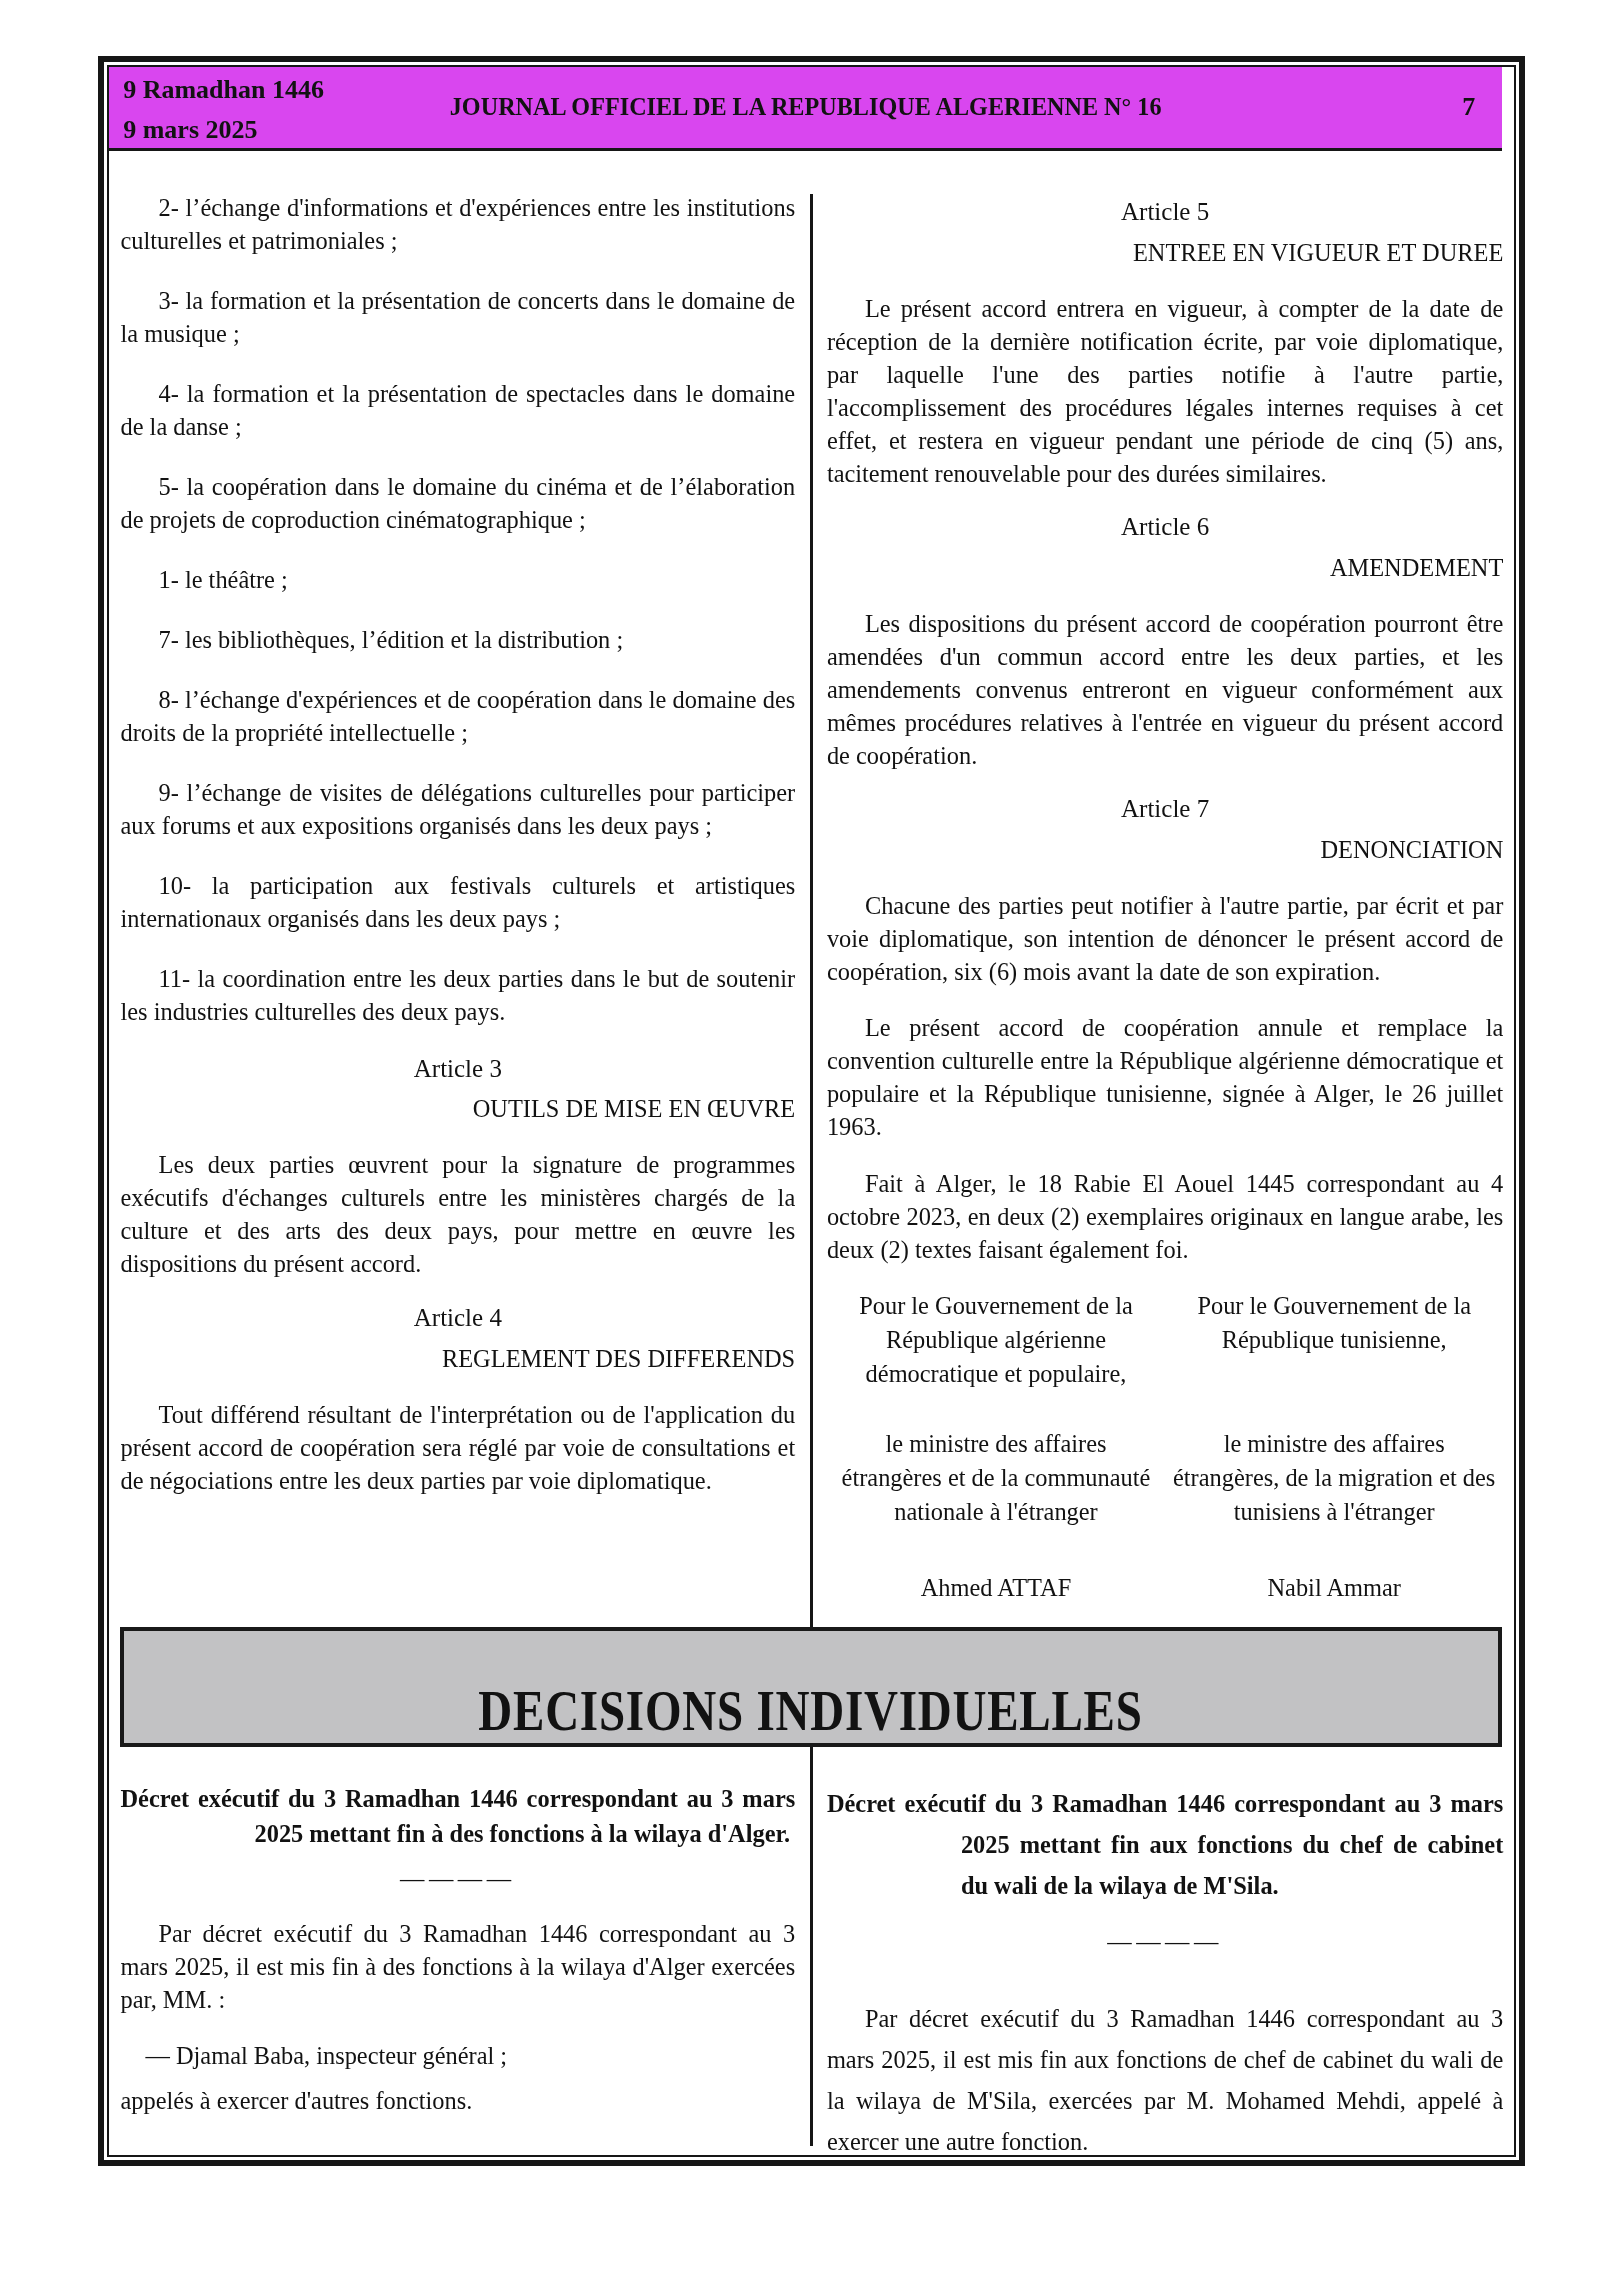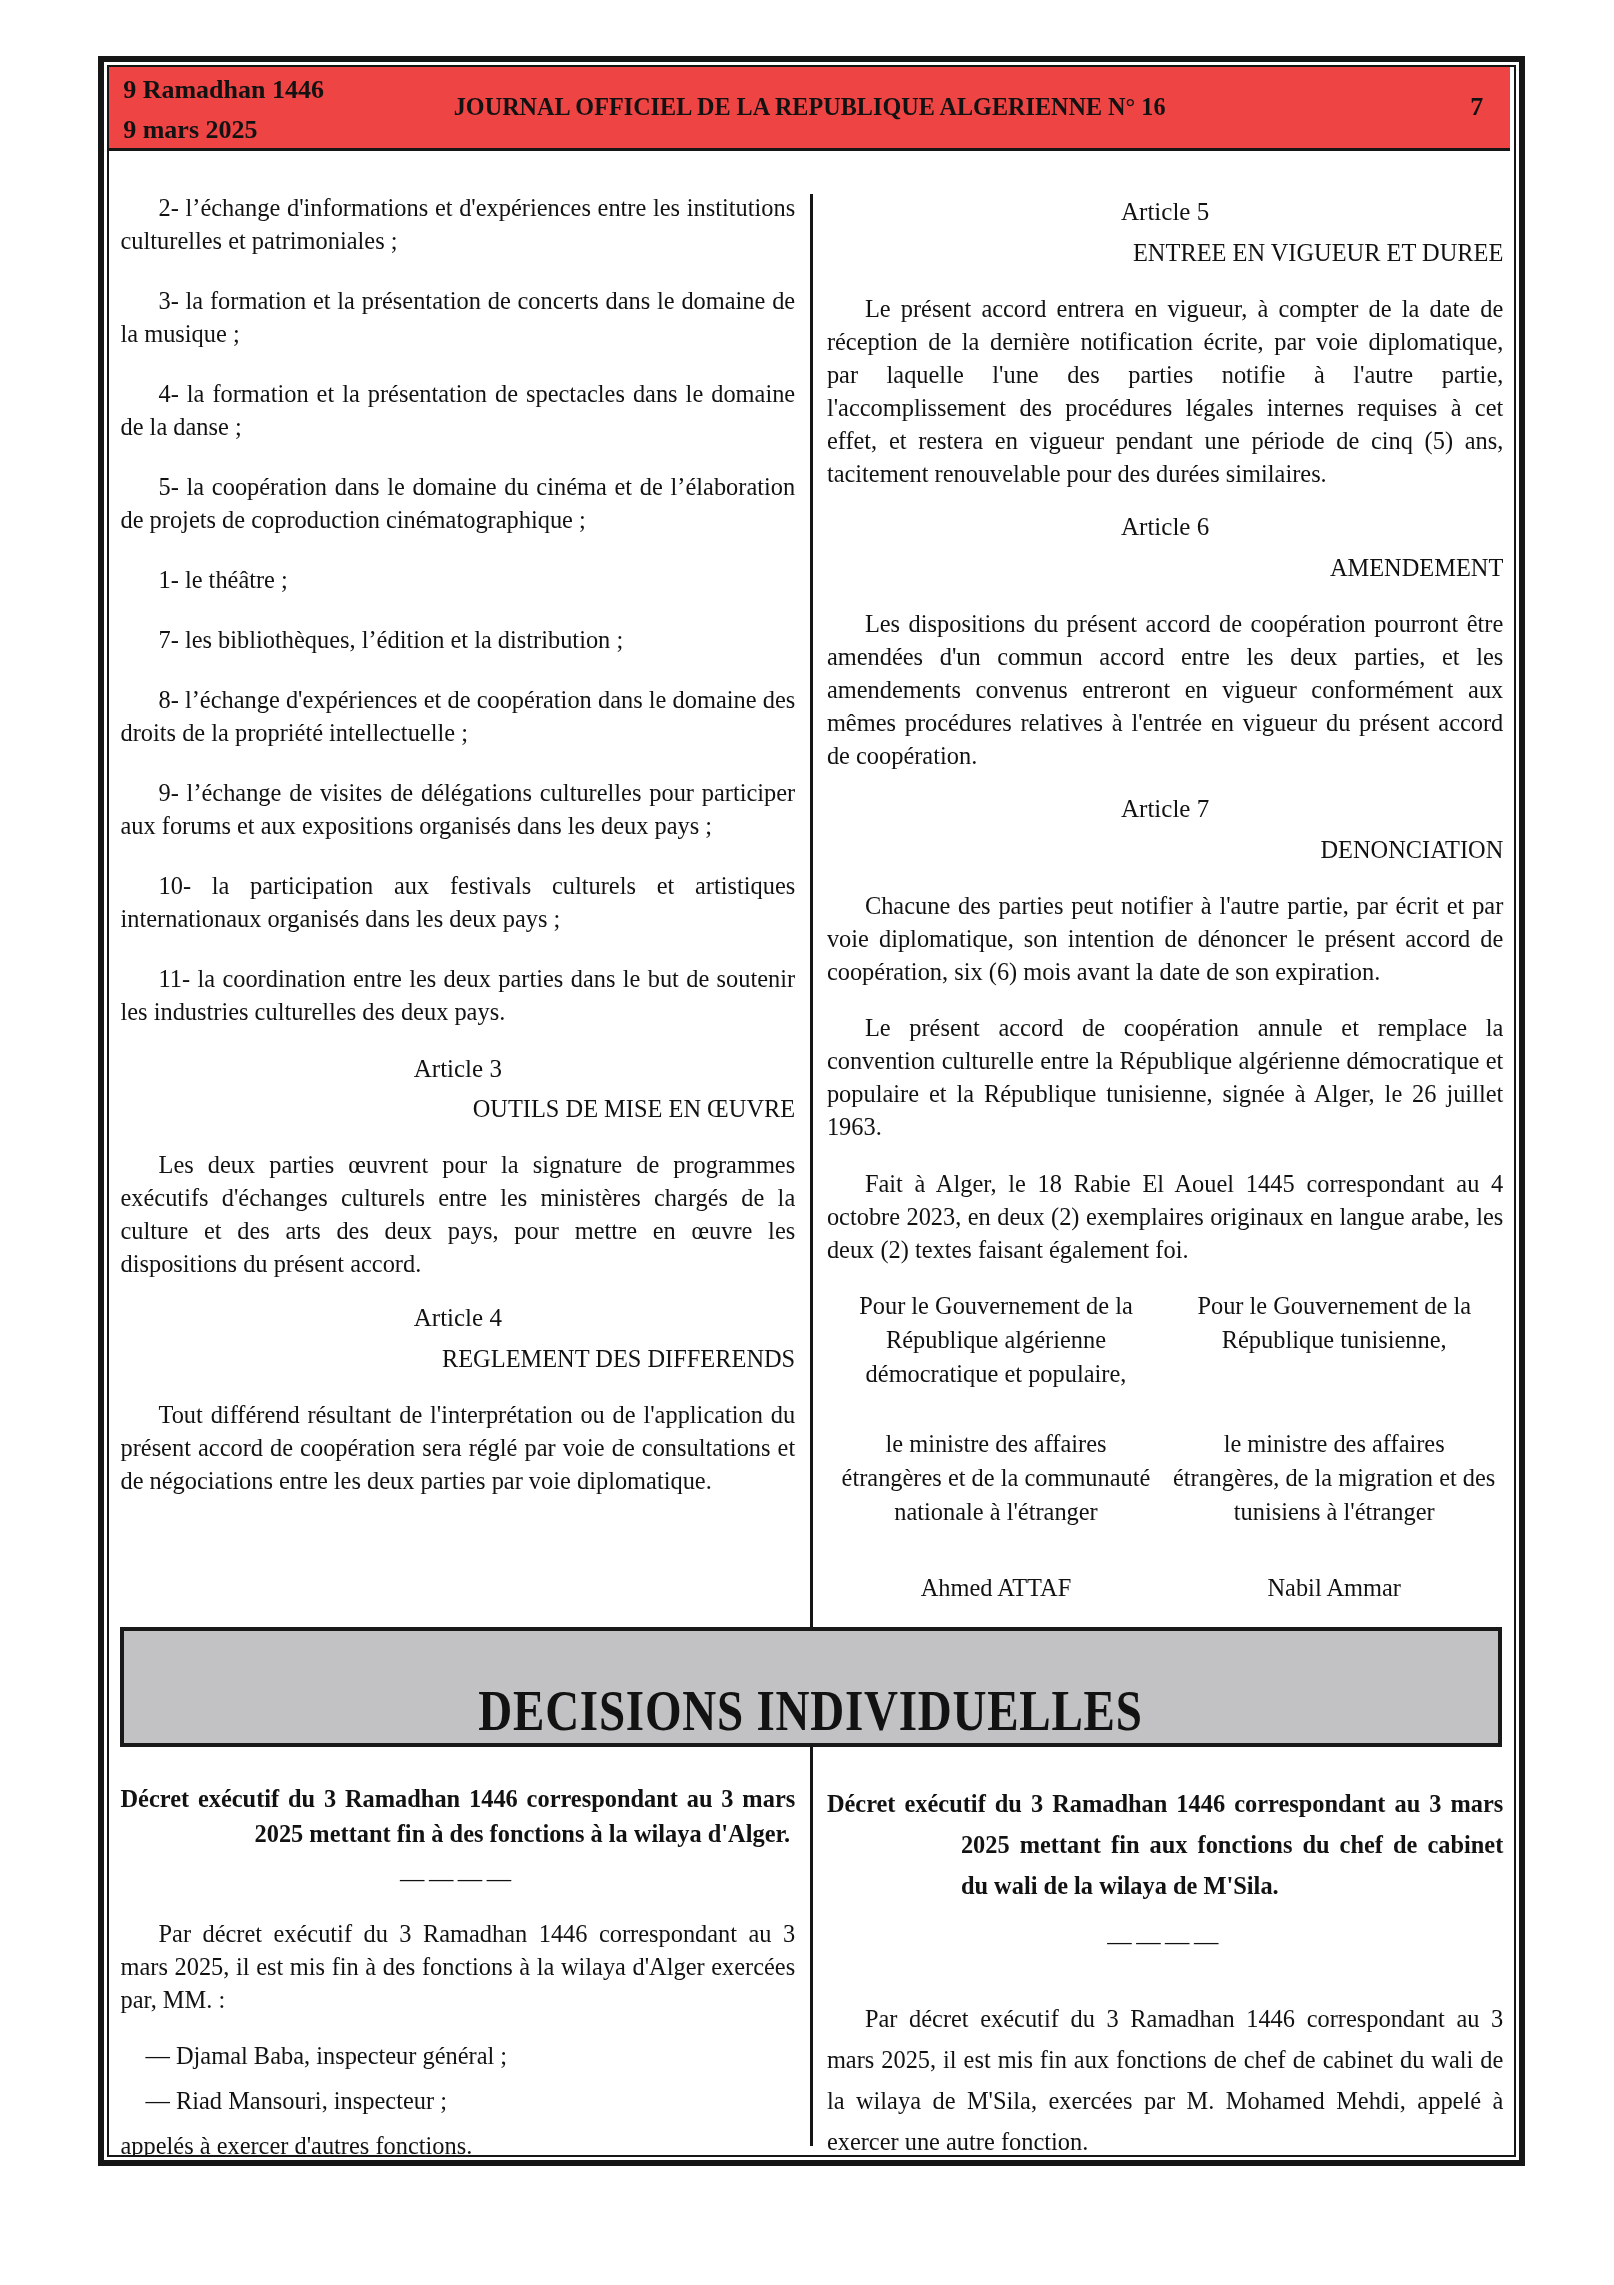--- a/index.html
+++ b/index.html
@@ -15,22 +15,22 @@
     position:absolute; left:98px; top:56px; width:1427px; height:2110px;
     border:6.3px solid #161616;
   }
   .inner {
     position:absolute; inset:0; margin:2.7px;
     border:2.7px solid #161616;
   }
 
   
   .jo-header {
-    position:absolute; top:0; left:0; right:4px; height:84px;
-    background:#ef4444; border-bottom:3.6px solid #161616;
+    position:absolute; top:0; left:0; right:12px; height:84px;
+    background:#d946ef; border-bottom:3.6px solid #161616;
     display:flex; align-items:center; justify-content:center;
   }
   .dates {
     position:absolute; left:14.5px; top:3.6px;
     font-weight:bold; font-size:26px; line-height:40px; white-space:nowrap;
   }
   .htitle {
     font-weight:bold; font-size:26px; white-space:nowrap;
     display:inline-block; transform:scaleX(0.93);
   }
@@ -172,21 +172,20 @@
     <div class="banner">
       <span class="banner-text">DECISIONS INDIVIDUELLES</span>
     </div>
 
     <section class="cols-bottom">
       <div class="col c-left">
         <p class="dheading">Décret exécutif du 3 Ramadhan 1446 correspondant au 3 mars 2025 mettant fin à des fonctions à la wilaya d'Alger.</p>
         <p class="sep">————</p>
         <p class="bodytext">Par décret exécutif du 3 Ramadhan 1446 correspondant au 3 mars 2025, il est mis fin à des fonctions à la wilaya d'Alger exercées par, MM. :</p>
         <p class="ditem">— Djamal Baba, inspecteur général ;</p>
-        <p class="ditem">— Riad Mansouri, inspecteur ;</p>
         <p class="closing">appelés à exercer d'autres fonctions.</p>
       </div>
 
       <div class="col c-right loose">
         <p class="dheading">Décret exécutif du 3 Ramadhan 1446 correspondant au 3 mars 2025 mettant fin aux fonctions du chef de cabinet du wali de la wilaya de M'Sila.</p>
         <p class="sep">————</p>
         <p class="bodytext">Par décret exécutif du 3 Ramadhan 1446 correspondant au 3 mars 2025, il est mis fin aux fonctions de chef de cabinet du wali de la wilaya de M'Sila, exercées par M. Mohamed Mehdi, appelé à exercer une autre fonction.</p>
       </div>
 
       <div class="vdivider vd2"></div>

